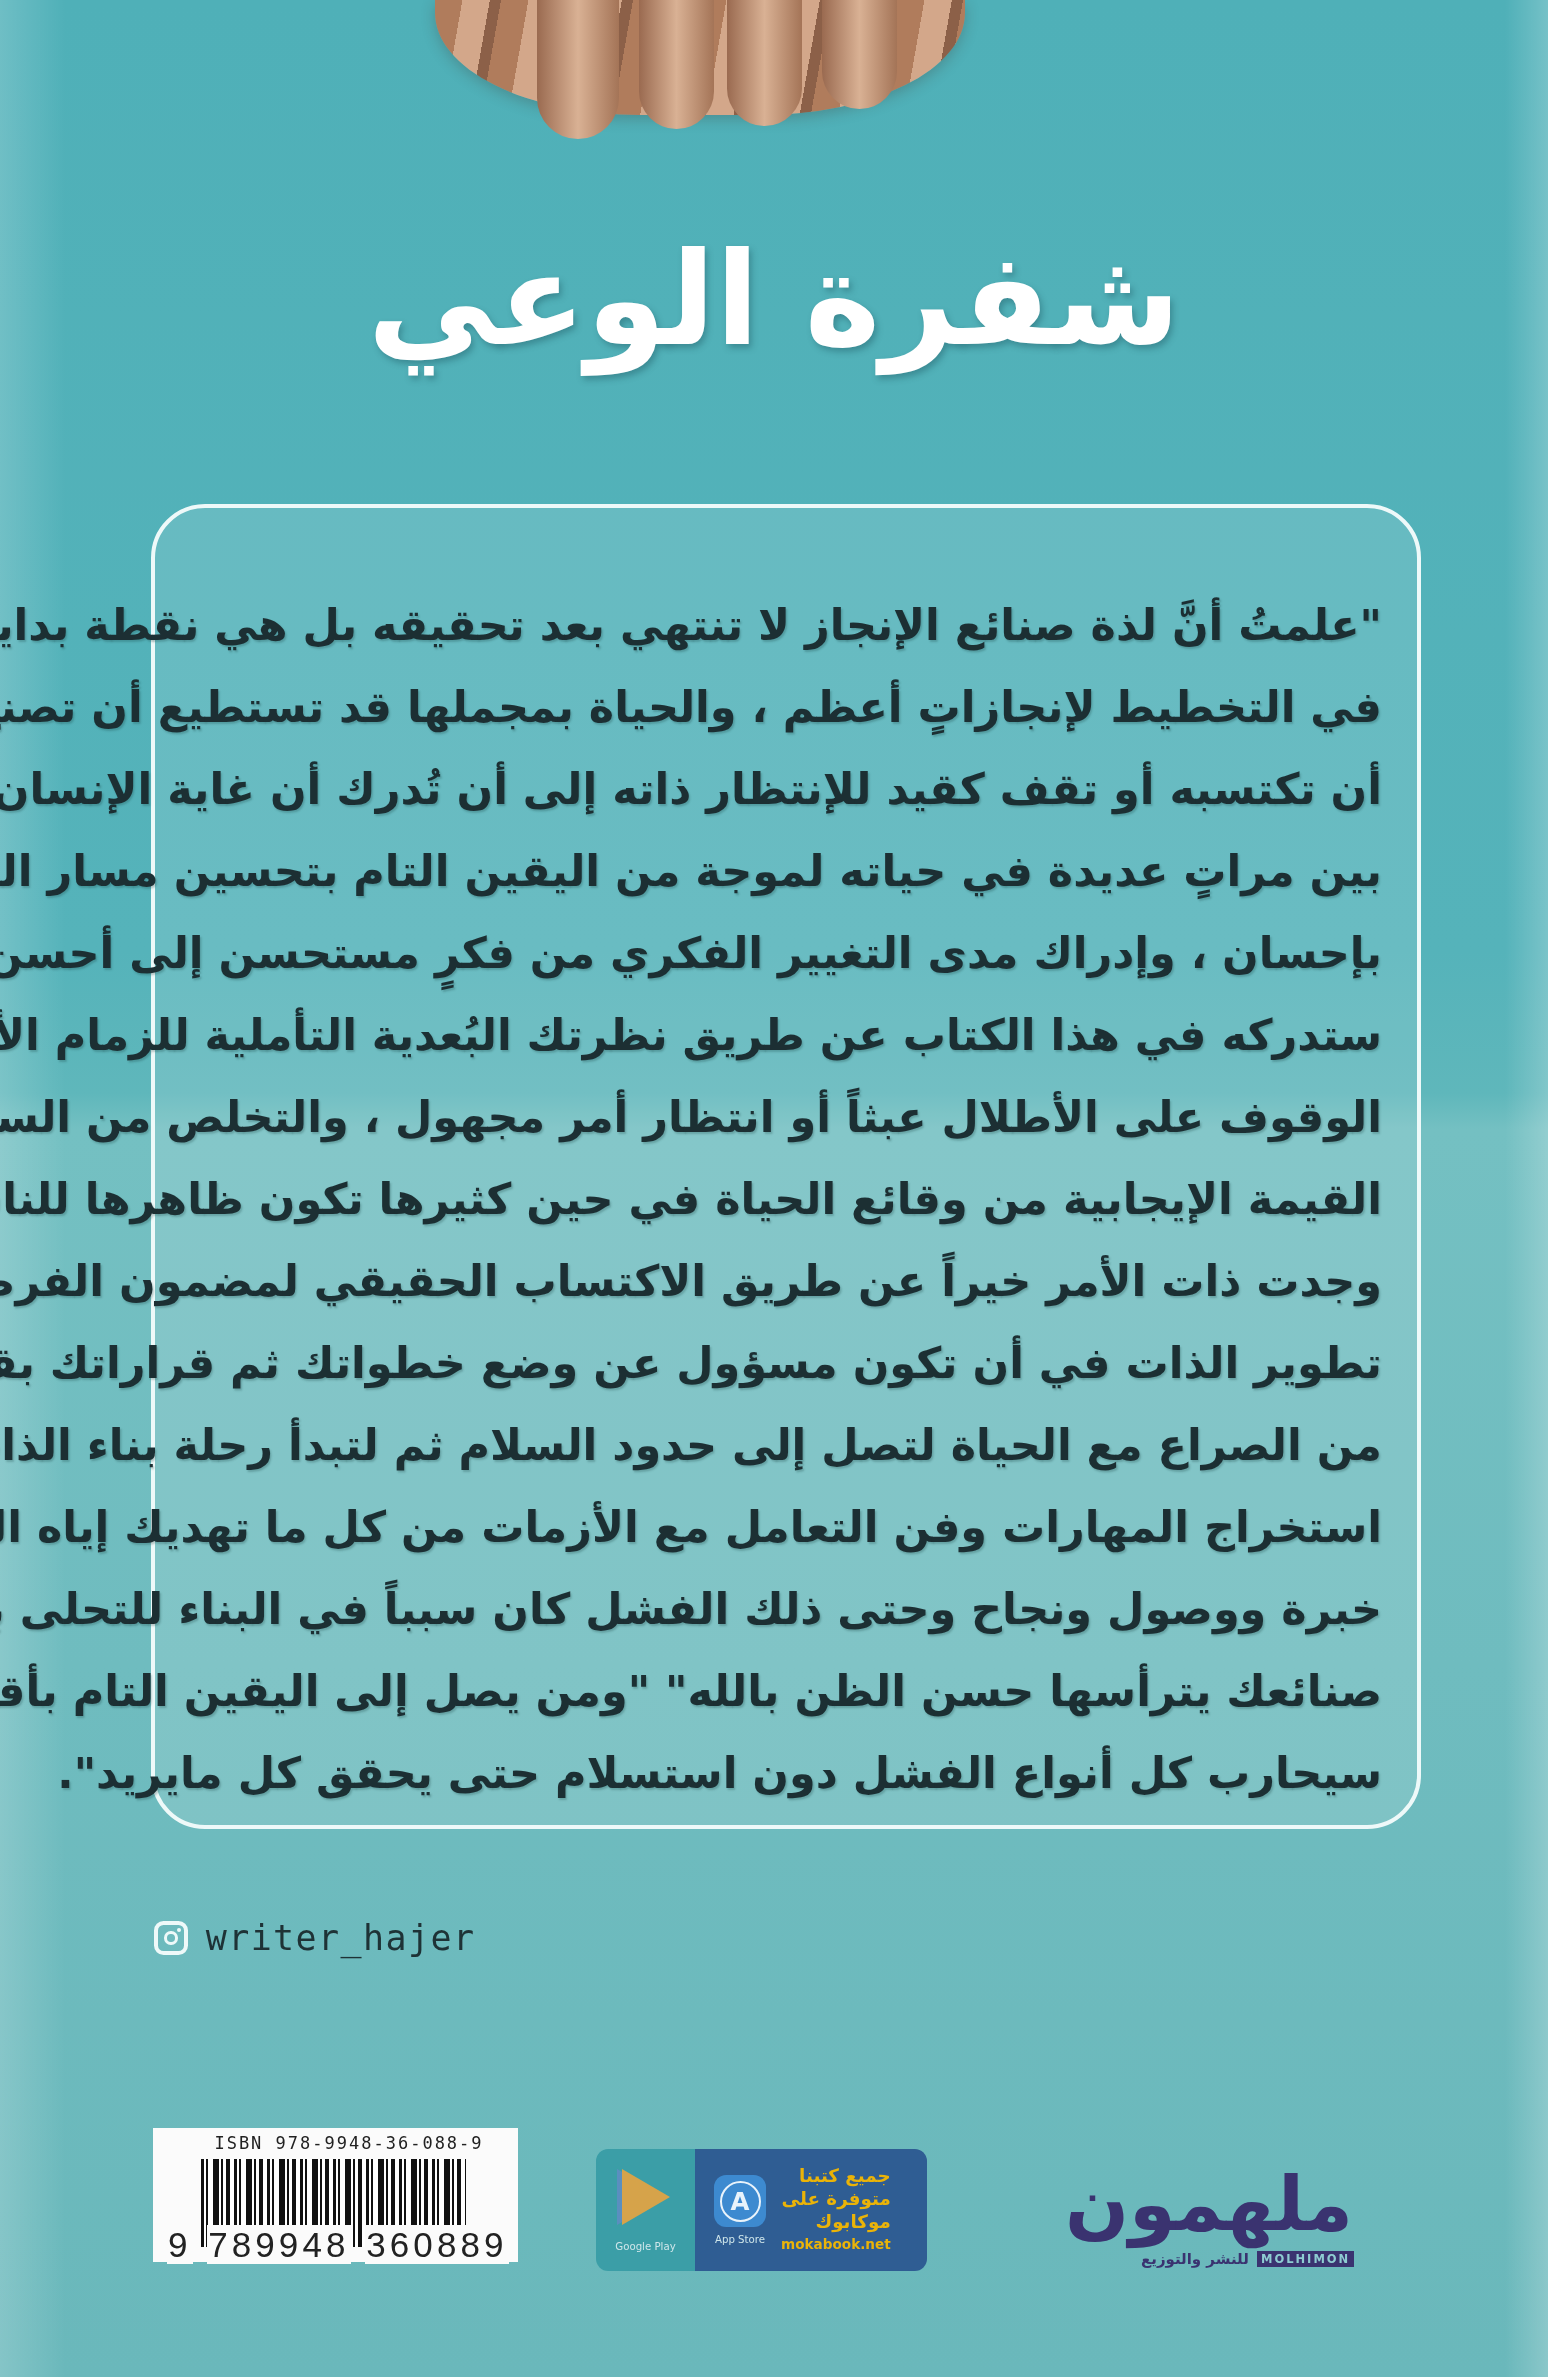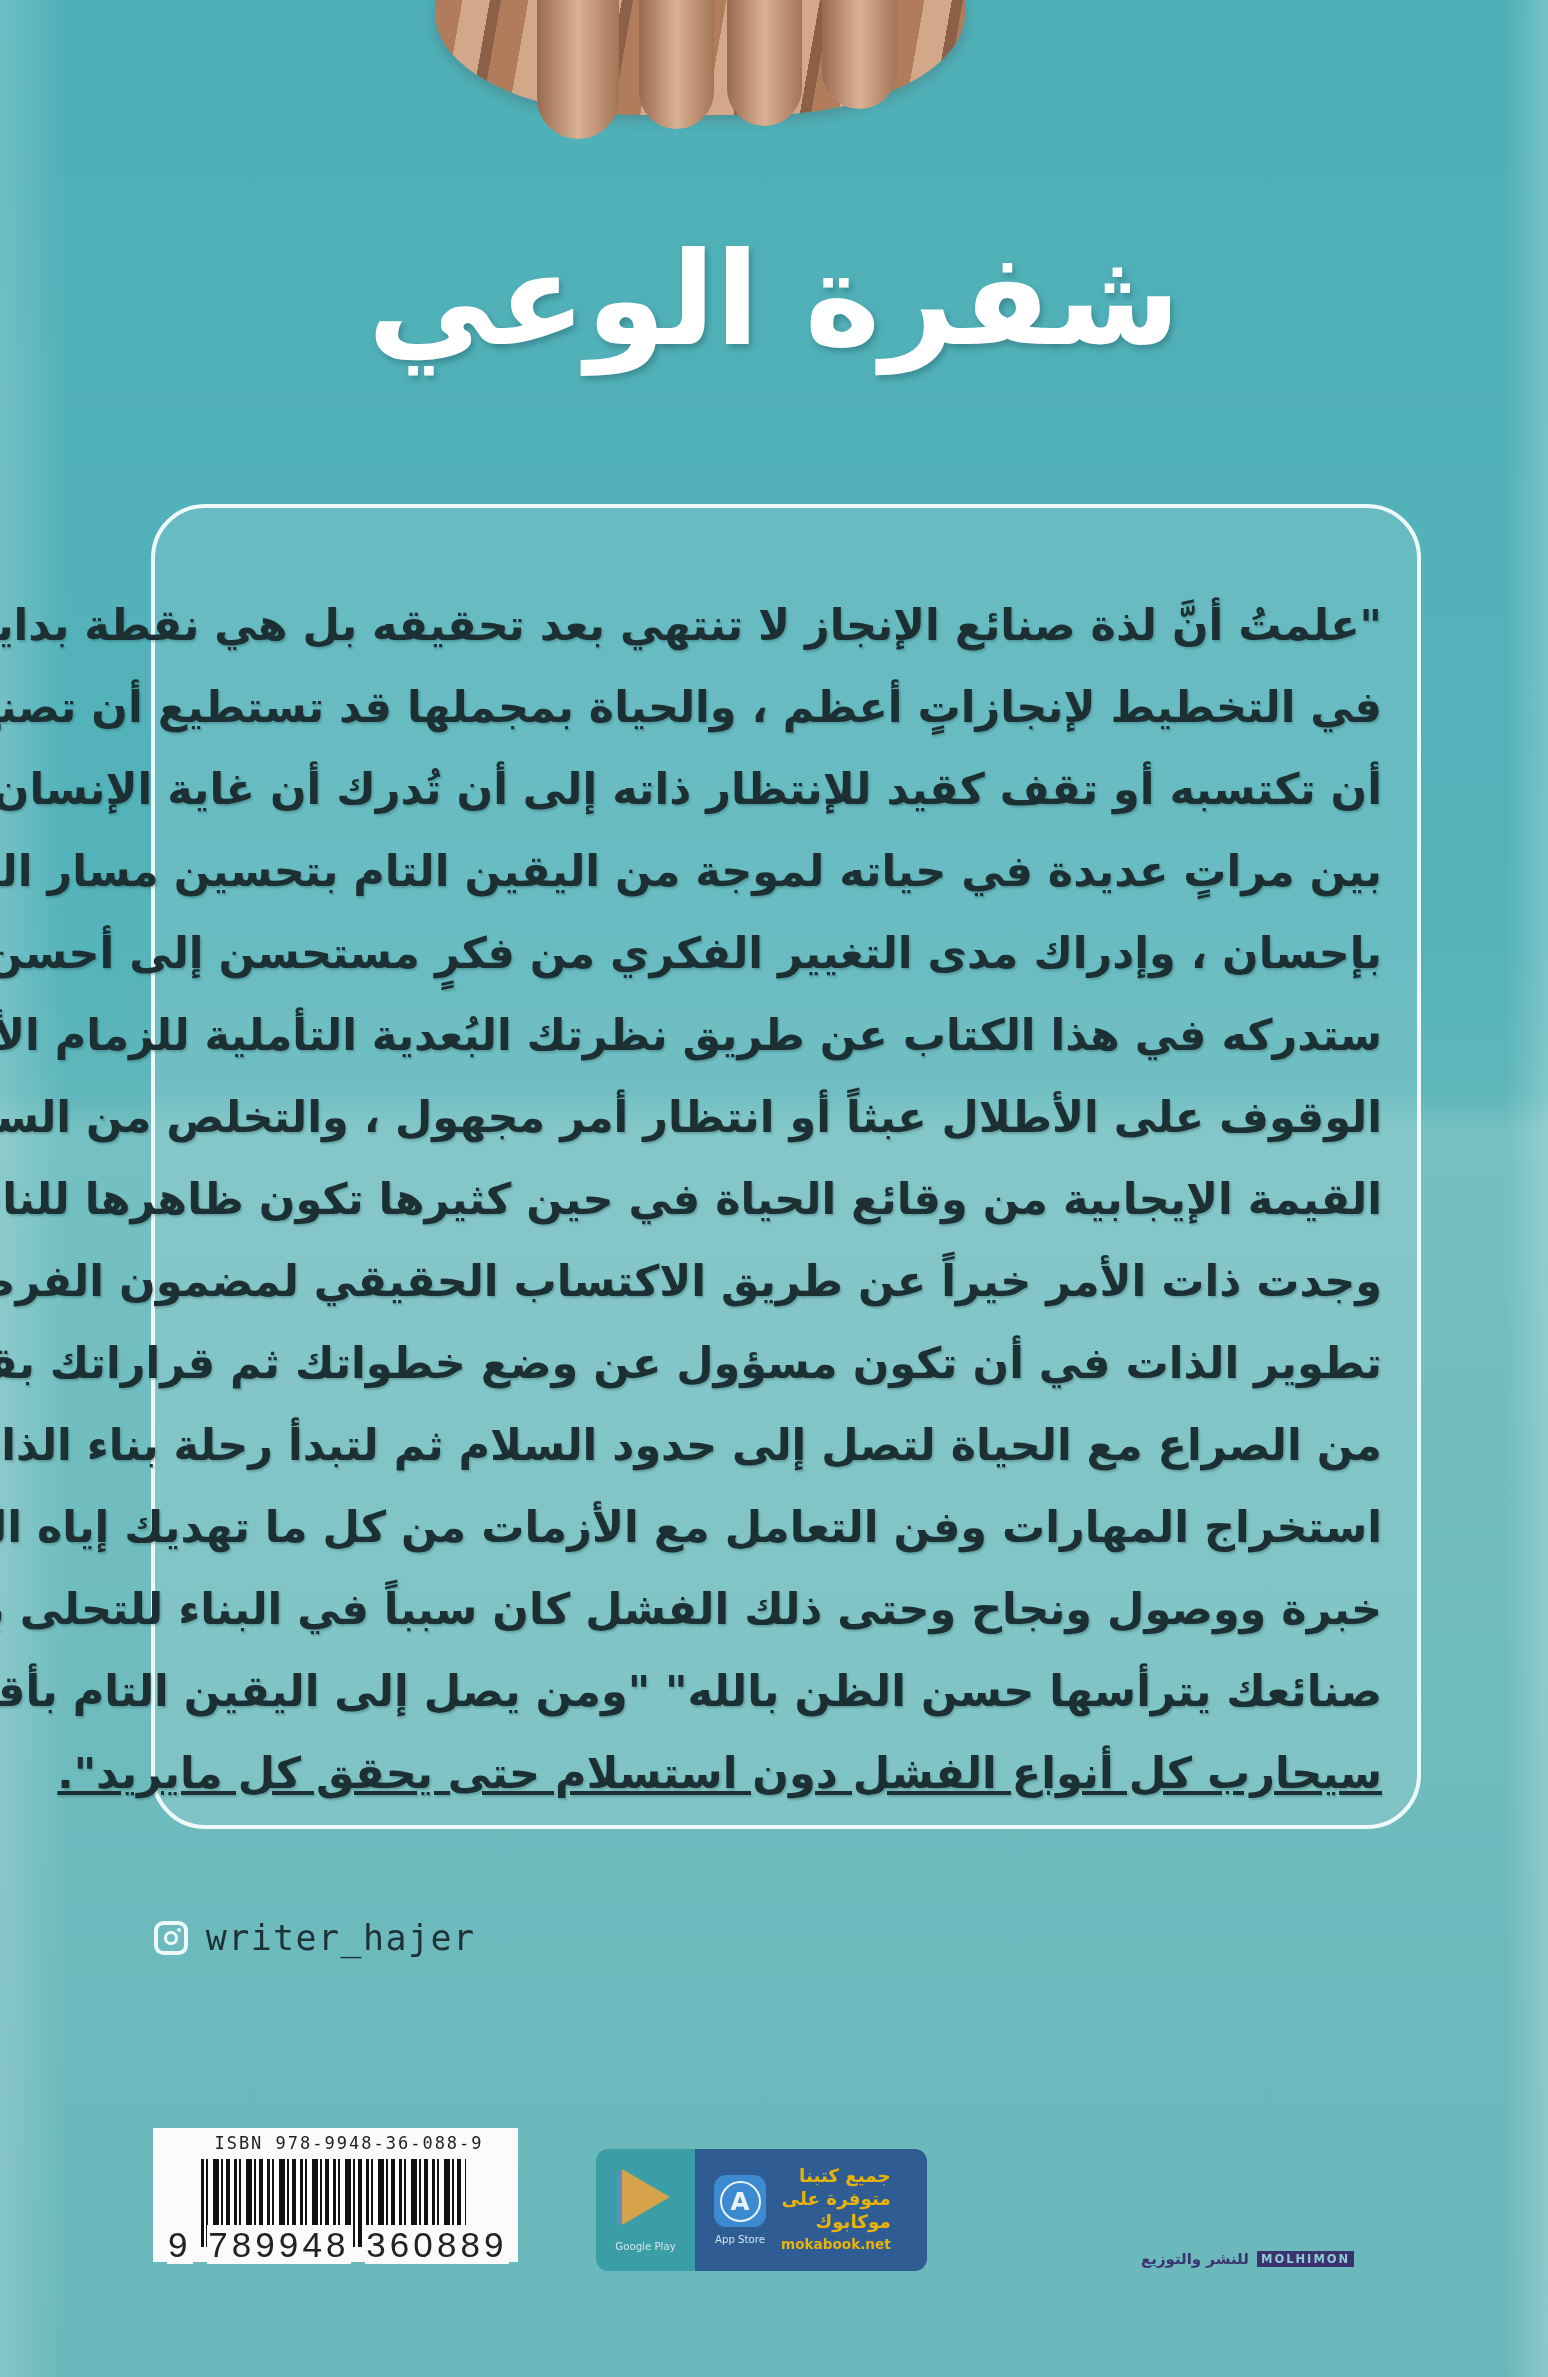--- a/index.html
+++ b/index.html
@@ -34,21 +34,21 @@
     box-sizing:border-box;
   }
   .card-text {
     position:absolute; left:197px; top:584px; width:1185px;
     direction:rtl; text-align:justify; text-align-last:right;
     color:#1c2f33; font-size:43px; line-height:82px; font-weight:bold;
     font-family:"DejaVu Sans", sans-serif;
     text-shadow: 1.4px 2px 2px rgba(20,60,60,0.25);
   }
   .card-text .line { display:block; white-space:nowrap; text-align:justify; text-align-last:justify; }
-  .card-text .line.last { text-align-last:right;text-decoration:underline; }
+  .card-text .line.last { text-align-last:right; }
   .insta {
     position:absolute; left:154px; top:1918px; display:flex; align-items:center; gap:17.7px;
   }
   .insta-icon {
     width:34px; height:34px; border:4.1px solid #eef9f9; border-radius:9.5px; box-sizing:border-box;
     position:relative;
   }
   .insta-icon::before { content:""; position:absolute; left:6.1px; top:6.1px; width:13.6px; height:13.6px;
     border:3.4px solid #eef9f9; border-radius:50%; box-sizing:border-box; }
   .insta-icon::after { content:""; position:absolute; right:3.4px; top:2.7px; width:4.1px; height:4.1px;
@@ -155,18 +155,19 @@
     <div class="moka">
       <div>جميع كتبنا</div>
       <div>متوفرة على</div>
       <div>موكابوك</div>
       <div class="url">mokabook.net</div>
     </div>
   </div>
 </div>
 
 <div class="publisher">
+  <div class="pub-ar">ملهمون</div>
   <div class="pub-sub">
     <span class="pub-sub-ar">للنشر والتوزيع</span>
     <span class="pub-sub-en">MOLHIMON</span>
   </div>
 </div>
 
 
 </body></html>

